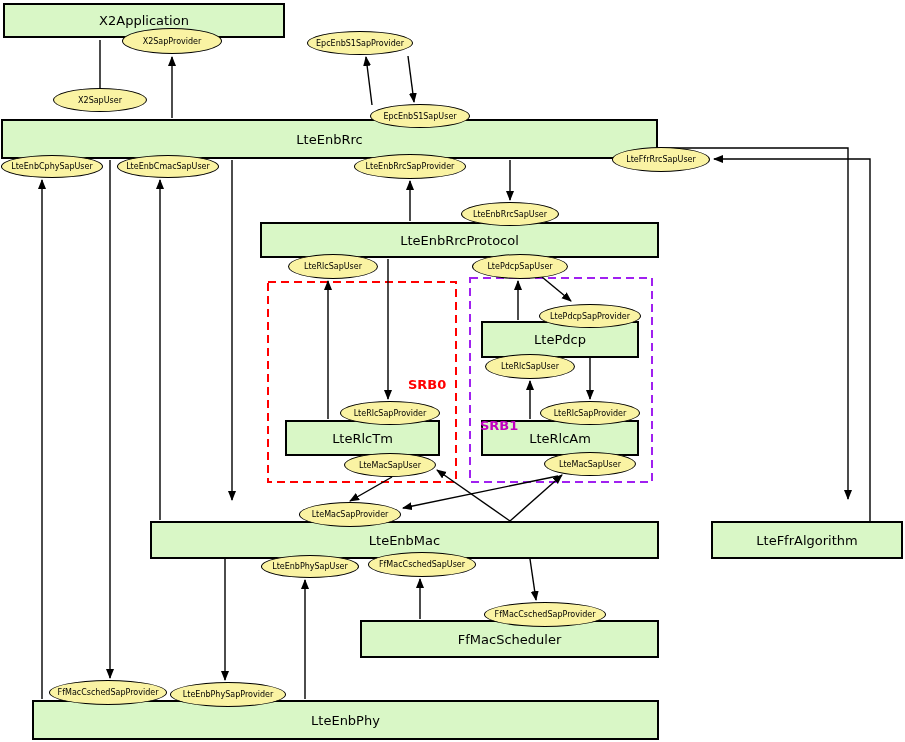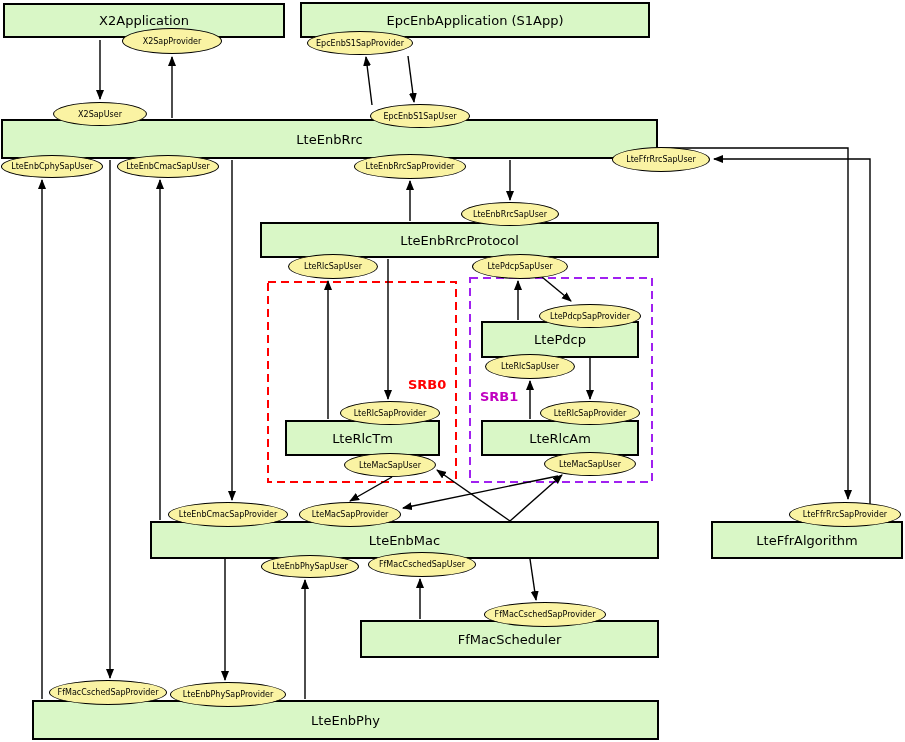--- a/index.html
+++ b/index.html
@@ -49,21 +49,21 @@
     text-align: right;
   }
   .region-label {
     position: absolute;
     z-index: 4;
     font-size: 13px;
     font-weight: bold;
     white-space: nowrap;
   }
   .srb0-label { color: var(--srb0-color, #ff0000); }
-  .srb1-label { color: var(--srb1-label-color, #c000c0); }
+  .srb1-label { color: var(--srb1-label-color, #c000c0); margin-top: 29px; }
   .wire {
     stroke: #000;
     stroke-width: 1.4;
     fill: none;
   }
   .region-rect {
     fill: none;
     stroke-width: 2;
     stroke-dasharray: 8 5;
   }
@@ -107,53 +107,50 @@
     <line class="wire" x1="558" y1="476" x2="403" y2="508" marker-end="url(#arrow)"></line>
     <line class="wire" x1="510" y1="521" x2="437" y2="470" marker-end="url(#arrow)"></line>
     <line class="wire" x1="510" y1="521" x2="562" y2="475" marker-end="url(#arrow)"></line>
     <line class="wire" x1="530" y1="559" x2="536" y2="600" marker-end="url(#arrow)"></line>
     <line class="wire" x1="420" y1="619" x2="420" y2="579" marker-end="url(#arrow)"></line>
     <line class="wire" x1="305" y1="699" x2="305" y2="580" marker-end="url(#arrow)"></line>
     <line class="wire" x1="225" y1="559" x2="225" y2="680" marker-end="url(#arrow)"></line>
   </svg>
 
   <div class="box" style="left:3px;top:3px;width:282px;height:35px">X2Application</div>
-  <div class="box" style="left:300px;top:2px;width:350px;height:36px">EpcEnbApplication (S1App)</div>
   <div class="box" style="left:1px;top:119px;width:657px;height:40px">LteEnbRrc</div>
   <div class="box" style="left:260px;top:222px;width:399px;height:36px">LteEnbRrcProtocol</div>
   <div class="box" style="left:481px;top:321px;width:158px;height:37px">LtePdcp</div>
   <div class="box" style="left:285px;top:420px;width:155px;height:36px">LteRlcTm</div>
   <div class="box" style="left:481px;top:420px;width:158px;height:36px">LteRlcAm</div>
   <div class="box" style="left:150px;top:521px;width:509px;height:38px">LteEnbMac</div>
   <div class="box" style="left:711px;top:521px;width:192px;height:38px">LteFfrAlgorithm</div>
   <div class="box" style="left:360px;top:620px;width:299px;height:38px">FfMacScheduler</div>
   <div class="box" style="left:32px;top:700px;width:627px;height:40px">LteEnbPhy</div>
 
   <div class="ellipse" style="left:122px;top:28px;width:100px;height:26px">X2SapProvider</div>
-  <div class="ellipse" style="left:53px;top:102px;width:94px;height:24px">X2SapUser</div>
+  <div class="ellipse" style="left:53px;top:88px;width:94px;height:24px">X2SapUser</div>
   <div class="ellipse" style="left:307px;top:31px;width:106px;height:24px">EpcEnbS1SapProvider</div>
   <div class="ellipse" style="left:370px;top:104px;width:100px;height:24px">EpcEnbS1SapUser</div>
   <div class="ellipse" style="left:1px;top:155px;width:102px;height:23px">LteEnbCphySapUser</div>
   <div class="ellipse" style="left:117px;top:155px;width:102px;height:23px">LteEnbCmacSapUser</div>
   <div class="ellipse" style="left:354px;top:154px;width:112px;height:25px">LteEnbRrcSapProvider</div>
   <div class="ellipse" style="left:612px;top:147px;width:98px;height:25px">LteFfrRrcSapUser</div>
   <div class="ellipse" style="left:461px;top:202px;width:98px;height:24px">LteEnbRrcSapUser</div>
   <div class="ellipse" style="left:288px;top:254px;width:90px;height:25px">LteRlcSapUser</div>
   <div class="ellipse" style="left:472px;top:254px;width:96px;height:25px">LtePdcpSapUser</div>
   <div class="ellipse" style="left:539px;top:304px;width:102px;height:24px">LtePdcpSapProvider</div>
   <div class="ellipse" style="left:485px;top:354px;width:90px;height:25px">LteRlcSapUser</div>
   <div class="ellipse" style="left:340px;top:401px;width:100px;height:24px">LteRlcSapProvider</div>
   <div class="ellipse" style="left:540px;top:401px;width:100px;height:24px">LteRlcSapProvider</div>
   <div class="ellipse" style="left:344px;top:453px;width:92px;height:24px">LteMacSapUser</div>
   <div class="ellipse" style="left:544px;top:452px;width:92px;height:24px">LteMacSapUser</div>
-  <div class="ellipse" style="left:168px;top:502px;width:120px;height:25px">LteEnbCmacSapProvider</div>
   <div class="ellipse" style="left:299px;top:502px;width:102px;height:25px">LteMacSapProvider</div>
   <div class="ellipse" style="left:261px;top:555px;width:98px;height:23px">LteEnbPhySapUser</div>
   <div class="ellipse" style="left:368px;top:552px;width:108px;height:25px">FfMacCschedSapUser</div>
   <div class="ellipse" style="left:484px;top:602px;width:122px;height:25px">FfMacCschedSapProvider</div>
-  <div class="ellipse" style="left:789px;top:502px;width:112px;height:25px">LteFfrRrcSapProvider</div>
   <div class="ellipse" style="left:49px;top:680px;width:118px;height:25px">FfMacCschedSapProvider</div>
   <div class="ellipse" style="left:170px;top:682px;width:116px;height:25px">LteEnbPhySapProvider</div>
 
   <div class="region-label srb0-label" style="left:408px;top:377px">SRB0</div>
   <div class="region-label srb1-label" style="left:480px;top:389px">SRB1</div>
 
 </div>
 
 </body></html>

